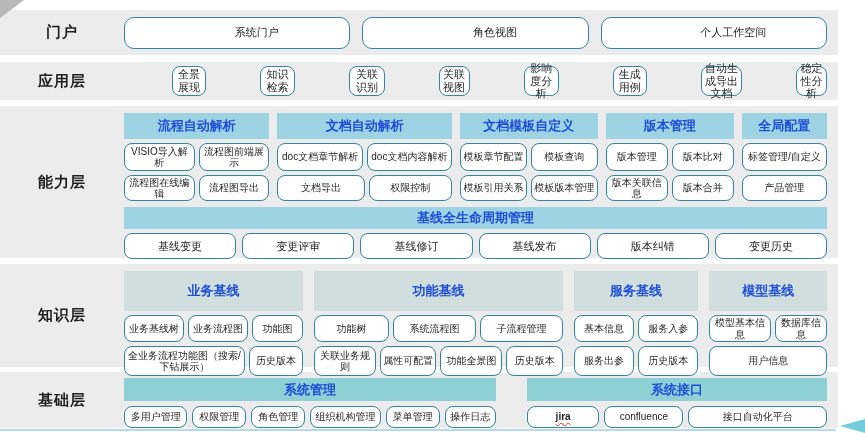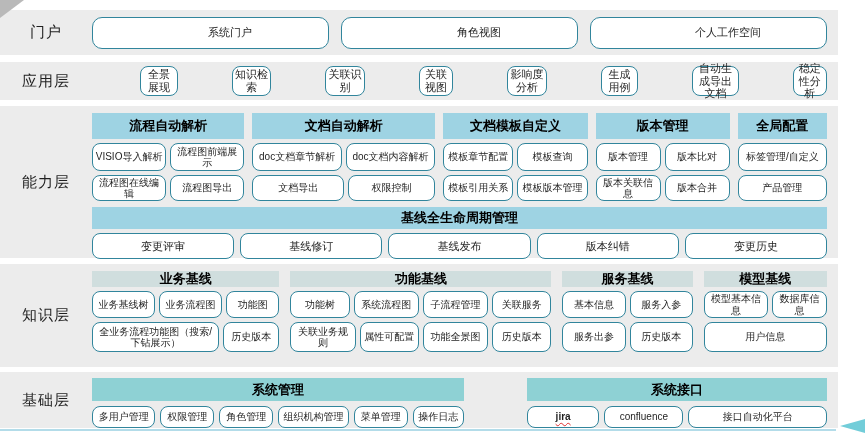--- a/index.html
+++ b/index.html
@@ -12,71 +12,71 @@
     position:absolute;top:0;left:0;width:0;height:0;
     border-top:18px solid #b9b9b9;border-right:24px solid transparent;
   }
   
   .band{display:flex;background:#ececec;width:838px;box-sizing:border-box;}
   .band-portal{margin-top:10px;height:45px;}
   .band-app{margin-top:7px;height:38px;}
   .band-cap{margin-top:6px;height:152px;}
   .band-know{margin-top:6px;height:103px;}
   .band-found{margin-top:5px;height:56px;}
-  .label-col{width:92px;flex:none;display:flex;align-items:center;justify-content:center;
-    font-weight:normal;font-size:15px;letter-spacing:1px;}
+  .label-col{width:124px;flex:none;display:flex;align-items:center;justify-content:center;
+    font-weight:bold;font-size:15px;letter-spacing:1px;}
   .content{flex:1;padding-right:11px;box-sizing:border-box;}
   
   .btn{
     background:#ffffff;border:1.6px solid #31859c;border-radius:8px;
     display:flex;align-items:center;justify-content:center;text-align:center;
     font-size:10px;line-height:1.15;padding:1px 2px;box-sizing:border-box;color:#1f1f1f;
   }
   
   .portal-content{display:flex;align-items:center;gap:12px;}
   .portal-content .btn{height:32px;font-size:11px;border-radius:10px;flex:1;padding-left:41px;}
   
   .app-content{display:flex;align-items:center;gap:6px;}
   .app-content .btn{height:30px;font-size:11px;margin-left:48px;}
   
   .cap-content{display:flex;flex-direction:column;padding-top:7px;}
   .groups{display:flex;gap:8px;}
   .grp{display:flex;flex-direction:column;min-width:0;}
   .grp-header{
     font-weight:bold;font-size:13px;display:flex;align-items:center;justify-content:center;
-    color:#000000;flex:none;
+    color:#1d4ed8;flex:none;
   }
   .cap-header{background:#9ed3e3;height:26px;}
   .row{display:flex;gap:4px;margin-top:4px;}
   .cap-row1 .btn{height:28px;}
   .cap-row2 .btn{height:26px;}
   .row .btn{flex:1;min-width:0;}
   .f15{flex:1.5 !important;}
   .f105{flex:1.05 !important;}
   .baseline-header{background:#9ed3e3;height:22px;margin-top:6px;font-size:13px;}
   .baseline-row{display:flex;gap:6px;margin-top:4px;}
   .baseline-row .btn{flex:1;height:26px;font-size:11px;}
   
   .know-content{display:flex;flex-direction:column;padding-top:7px;}
   .know-groups{display:flex;gap:11px;}
-  .know-header{background:#d0dede;height:16px;}
+  .know-header{background:#d0dede;height:40px;}
   .know-row1 .btn{height:27px;}
   .know-row2 .btn{height:30px;}
   .f24{flex:2.4 !important;}
   .f12{flex:1.2 !important;}
   .f09{flex:0.9 !important;}
   
   .found-content{display:flex;flex-direction:column;padding-top:6px;}
   .found-groups{display:flex;justify-content:space-between;}
   .found-grp-sys{width:372px;display:flex;flex-direction:column;}
   .found-grp-if{width:300px;display:flex;flex-direction:column;}
   .found-header{background:#8ed1d4;height:23px;}
   .found-row{display:flex;gap:5px;margin-top:5px;}
   .found-row .btn{flex:1;height:22px;}
-  .f135{flex:1.35 !important;border-radius:7px;}
+  .f135{flex:1.35 !important;}
   .f095{flex:0.95 !important;}
   .f19{flex:1.9 !important;}
   .misspelled{text-decoration:underline wavy #e03030;text-decoration-thickness:1px;text-underline-offset:2px;font-weight:bold;}
   
   .bottom-line{position:absolute;left:0;bottom:2px;width:836px;height:2px;background:#b3dce9;}
   .bottom-arrow{
     position:absolute;right:0;bottom:0;width:0;height:0;
     border-top:7px solid transparent;border-bottom:7px solid transparent;
     border-right:25px solid #72cdd9;
   }
@@ -170,20 +170,21 @@
           </div>
           <div class="row cap-row2">
             <div class="btn">产品管理</div>
           </div>
         </div>
 
       </div>
 
       <div class="grp-header baseline-header">基线全生命周期管理</div>
       <div class="baseline-row">
+        <div class="btn">基线变更</div>
         <div class="btn">变更评审</div>
         <div class="btn">基线修订</div>
         <div class="btn">基线发布</div>
         <div class="btn">版本纠错</div>
         <div class="btn">变更历史</div>
       </div>
     </div>
   </section>
 
   <section class="band band-know">
@@ -203,21 +204,20 @@
             <div class="btn">历史版本</div>
           </div>
         </div>
 
         <div class="grp" style="flex:256 1 0">
           <div class="grp-header know-header">功能基线</div>
           <div class="row know-row1">
             <div class="btn f09">功能树</div>
             <div class="btn">系统流程图</div>
             <div class="btn">子流程管理</div>
-            <div class="btn f09">关联服务</div>
           </div>
           <div class="row know-row2">
             <div class="btn">关联业务规则</div>
             <div class="btn f09">属性可配置</div>
             <div class="btn">功能全景图</div>
             <div class="btn f09">历史版本</div>
           </div>
         </div>
 
         <div class="grp" style="flex:128 1 0">

